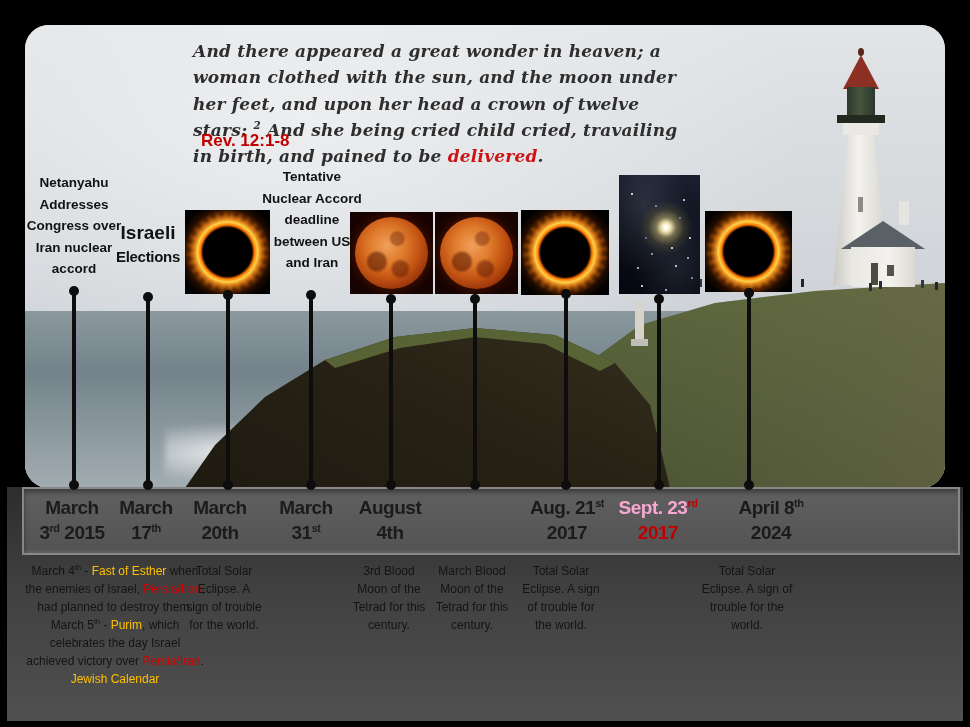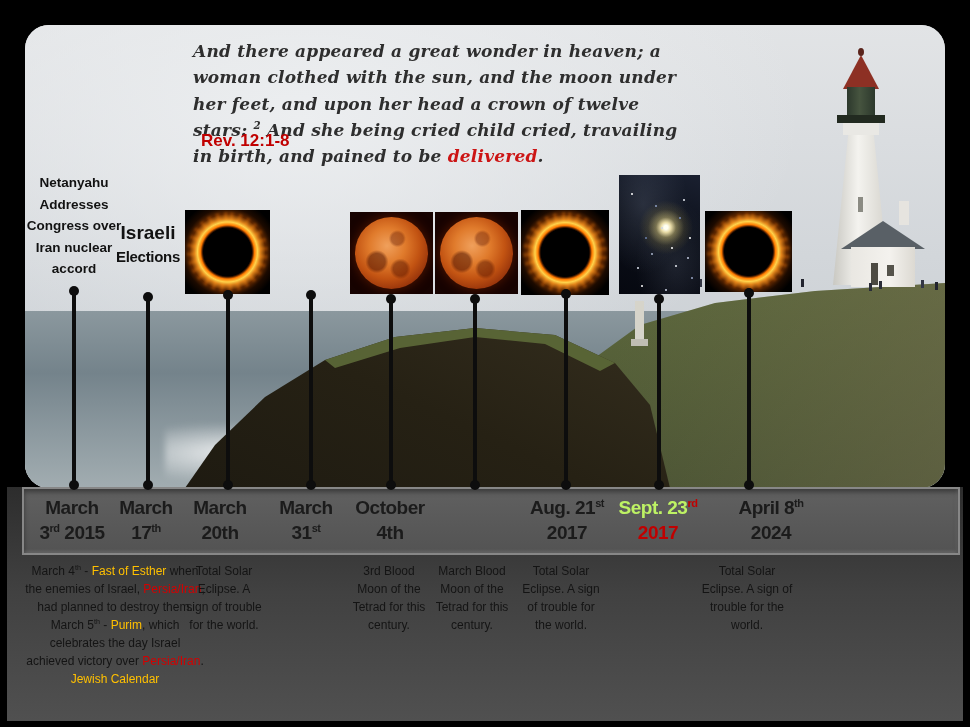--- a/index.html
+++ b/index.html
@@ -139,20 +139,21 @@
   </div>
 
   <div class="quote"><span>And there appeared a great wonder in heaven; a woman clothed with the sun, and the moon under her feet, and upon her head a crown of twelve stars: </span><sup>2</sup><span> And she being cried child cried, travailing in birth, and pained to be </span><span style="color: rgb(204, 20, 20);">delivered</span><span>.</span></div>
   <div class="rev">Rev. 12:1-8</div>
 
   <div class="evlabel" style="left:108px;top:222px;width:80px;">
     <div class="israeli1">Israeli</div>
     <div class="israeli2">Elections</div>
   </div>
   <div class="evlabel" style="left:16px;top:172px;width:116px;">Netanyahu Addresses Congress over Iran nuclear accord</div>
+  <div class="evlabel" style="left:262px;top:166px;width:100px;">Tentative Nuclear Accord deadline between US and Iran</div>
 
   <div class="evimg eclipse" style="left:185px;top:210px;width:85px;height:84px;"></div>
   <div class="evimg bloodmoon" style="left:350px;top:212px;width:83px;height:82px;"></div>
   <div class="evimg bloodmoon" style="left:435px;top:212px;width:83px;height:82px;"></div>
   <div class="evimg eclipse" style="left:521px;top:210px;width:88px;height:85px;"></div>
   <div class="evimg starchart" style="left:619px;top:175px;width:81px;height:119px;"></div>
   <div class="evimg eclipse" style="left:705px;top:211px;width:87px;height:81px;"></div>
 
   <div class="vline" style="left:72px;top:292px;height:192px;"></div>
   <div class="vline" style="left:146px;top:298px;height:186px;"></div>
@@ -177,29 +178,29 @@
     </div>
   <div class="datecol" style="left:165px;">
     <div class="dl"><span>March</span></div>
       <div class="dl"><span>20th</span></div>
     </div>
   <div class="datecol" style="left:251px;">
     <div class="dl"><span>March</span></div>
       <div class="dl"><span>31</span><sup>st</sup></div>
     </div>
   <div class="datecol" style="left:335px;">
-    <div class="dl"><span>October</span></div>
+    <div class="dl"><span>August</span></div>
       <div class="dl"><span>4th</span></div>
     </div>
   <div class="datecol" style="left:512px;">
     <div class="dl"><span>Aug. 21</span><sup>st</sup></div>
       <div class="dl"><span>2017</span></div>
     </div>
   <div class="datecol" style="left:603px;">
-    <div class="dl"><span style="color: #bef264;">Sept. 23</span><sup style="color: rgb(192, 0, 0);">rd</sup></div>
+    <div class="dl"><span style="color: #f9a8d4;">Sept. 23</span><sup style="color: rgb(192, 0, 0);">rd</sup></div>
       <div class="dl"><span style="color: rgb(192, 0, 0);">2017</span></div>
     </div>
   <div class="datecol" style="left:716px;">
     <div class="dl"><span>April 8</span><sup>th</sup></div>
       <div class="dl"><span>2024</span></div>
     </div>
 
   <div class="desc" style="left:24px;width:182px;"><span>March 4</span><sup>th</sup><span> - </span><span style="color: rgb(255, 192, 0);">Fast of Esther</span><span> when the enemies of Israel, </span><span style="color: rgb(212, 0, 0);">Persia/Iran</span><span>, had planned to destroy them. March 5</span><sup>th</sup><span> - </span><span style="color: rgb(255, 192, 0);">Purim</span><span>, which celebrates the day Israel achieved victory over </span><span style="color: rgb(212, 0, 0);">Persia/Iran</span><span>. </span><span style="color: rgb(255, 192, 0);">Jewish Calendar</span></div>
   <div class="desc" style="left:186px;width:76px;"><span>Total Solar Eclipse. A sign of trouble for the world.</span></div>
   <div class="desc" style="left:348px;width:82px;"><span>3rd Blood Moon of the Tetrad for this century.</span></div>

